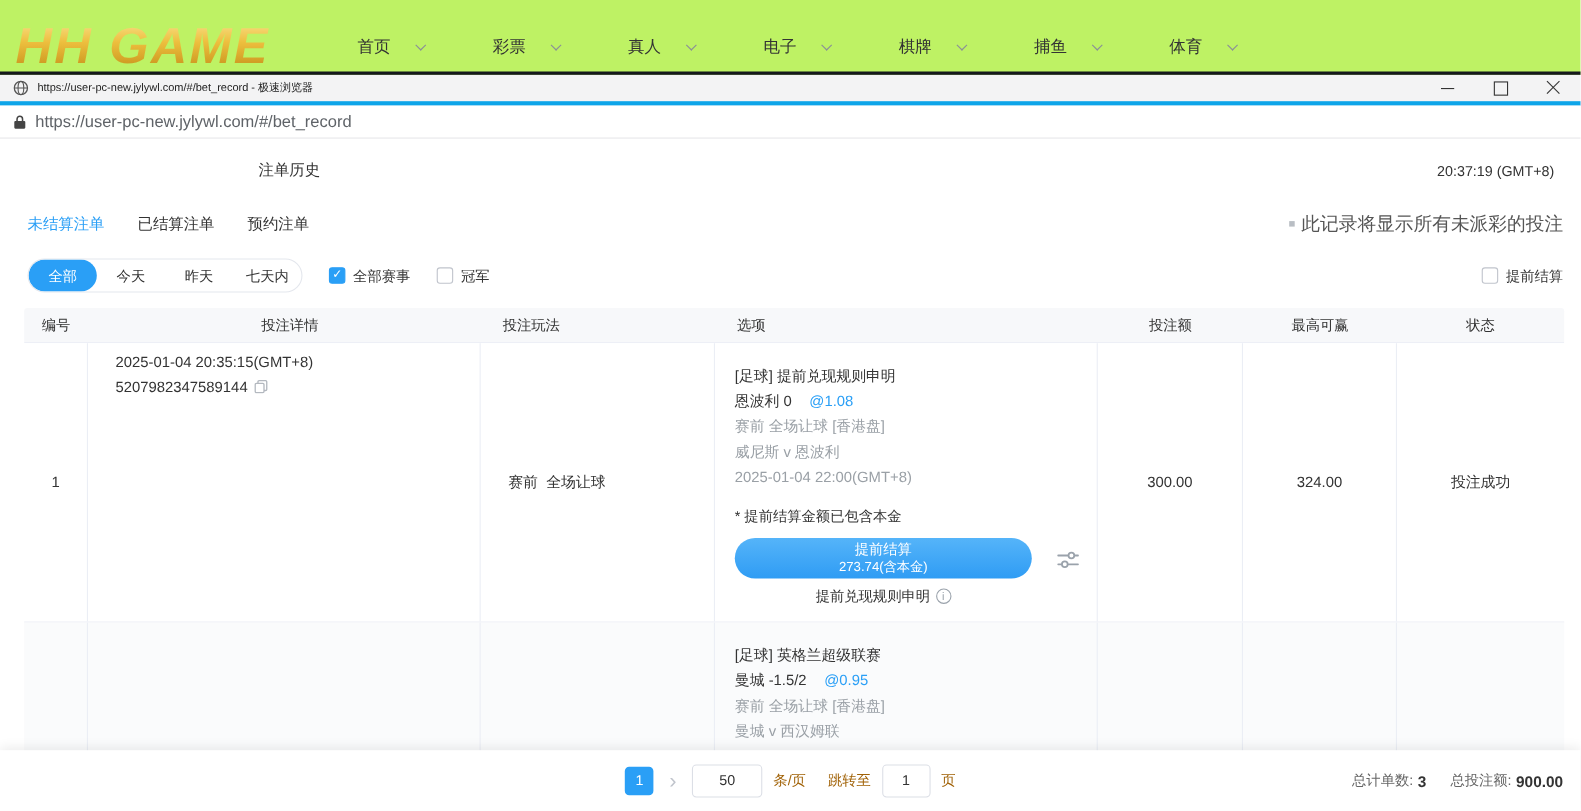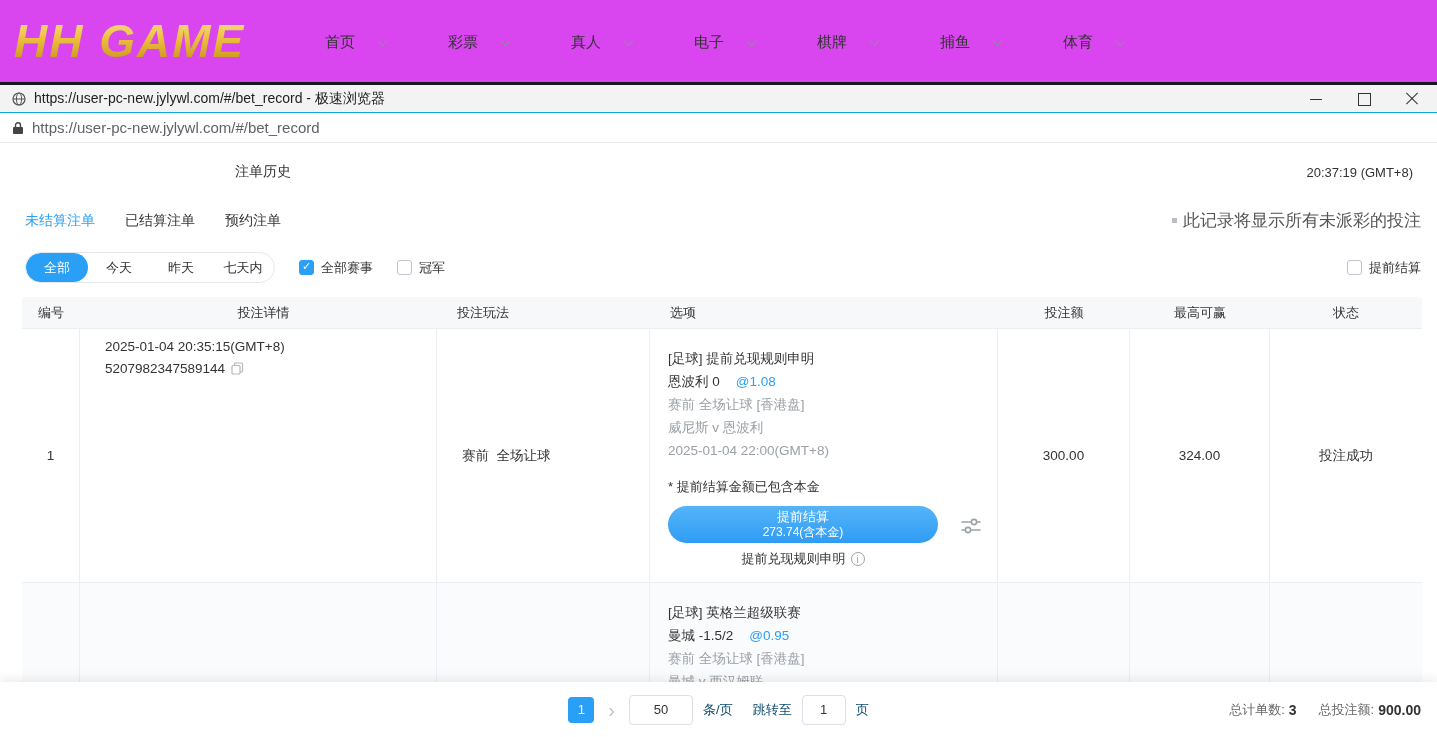--- a/index.html
+++ b/index.html
@@ -1,30 +1,30 @@
 <!DOCTYPE html>
 <html><head>
 <meta charset="utf-8">
 <style>
   * { margin:0; padding:0; box-sizing:border-box; }
   html,body { width:1437px; height:737px; overflow:hidden; }
   body { font-family:"Liberation Sans","DejaVu Sans",sans-serif; background:#fff; position:relative; color:#333; }
 
   
-  .site-header { height:85px; background:#d946ef; border-bottom:3px solid #15181d; position:relative; }
+  .site-header { height:68px; background:#bef264; border-bottom:3px solid #15181d; position:relative; }
   .logo { position:absolute; left:14px; top:14px; font-size:46px; font-weight:bold; font-style:italic; letter-spacing:2px;
           background:linear-gradient(180deg,#fbe89a 0%,#edbf3e 45%,#c08a15 100%);
           -webkit-background-clip:text; background-clip:text; color:transparent; }
   .nav { position:absolute; left:325px; top:0; height:85px; display:flex; align-items:center; gap:62px; }
   .nav-item { display:flex; align-items:center; gap:24px; font-size:15px; color:#333; cursor:pointer; }
   .caret { width:7px; height:7px; border-right:1.7px solid #8a9097; border-bottom:1.7px solid #8a9097;
            transform:rotate(45deg) translate(-1px,-1px); display:inline-block; }
 
   
-  .browser-bar { height:28px; background:#f3f3f4; border-bottom:1px solid #0ea5e9; display:flex; align-items:center; padding:0 12px; font-size:14px; color:#222; }
+  .browser-bar { height:28px; background:#f3f3f4; border-bottom:4px solid #0ea5e9; display:flex; align-items:center; padding:0 12px; font-size:10px; color:#222; }
   .browser-bar .tab-title { margin-left:8px; }
   .win-controls { margin-left:auto; display:flex; align-items:center; gap:34px; padding-right:6px; }
   .wc { width:14px; height:14px; position:relative; cursor:pointer; }
   .wc-min::after { content:""; position:absolute; left:1px; right:1px; top:7px; border-top:1.6px solid #333; }
   .wc-max::after { content:""; position:absolute; left:1px; top:1px; width:11px; height:11px; border:1.6px solid #333; }
   .wc-close::before,.wc-close::after { content:""; position:absolute; left:-1px; top:6px; width:16px; border-top:1.6px solid #333; }
   .wc-close::before { transform:rotate(45deg); }
   .wc-close::after { transform:rotate(-45deg); }
 
   .url-bar { height:30px; background:#fff; border-bottom:1px solid #e7e7e9; display:flex; align-items:center; padding:0 12px; font-size:15px; color:#5f6368; }
@@ -95,21 +95,21 @@
            box-shadow:0 -3px 10px rgba(0,0,0,0.08); display:flex; align-items:center; padding:0 16px; z-index:5; }
   .pager-side { flex:1; }
   .pager-center { display:flex; align-items:center; gap:10px; }
   .page-num { width:26px; height:26px; border-radius:4px; background:#2a9ff6; color:#fff; font-size:13px;
               display:flex; align-items:center; justify-content:center; cursor:pointer; }
   .page-next { color:#c0c4cc; font-size:20px; line-height:1; cursor:pointer; padding:0 4px; }
   .size-input { width:64px; height:30px; border:1px solid #dcdfe6; border-radius:4px; text-align:center; font-size:13px; color:#333;
                 font-family:"Liberation Sans",sans-serif; }
   .jump-input { width:44px; height:30px; border:1px solid #dcdfe6; border-radius:4px; text-align:center; font-size:13px; color:#333;
                 font-family:"Liberation Sans",sans-serif; }
-  .pager-label { font-size:13px; color:#0c4a6e; }
+  .pager-label { font-size:13px; color:#a16207; }
   .jump-label { margin-left:10px; }
   .pager-right { flex:1; display:flex; justify-content:flex-end; align-items:center; gap:4px; font-size:13px; }
   .total-label { color:#666; }
   .total-val { color:#333; font-weight:bold; font-size:14px; margin-right:18px; }
   .total-val.last { margin-right:0; }
 </style>
 </head>
 <body>
 
 <div class="site-header">

